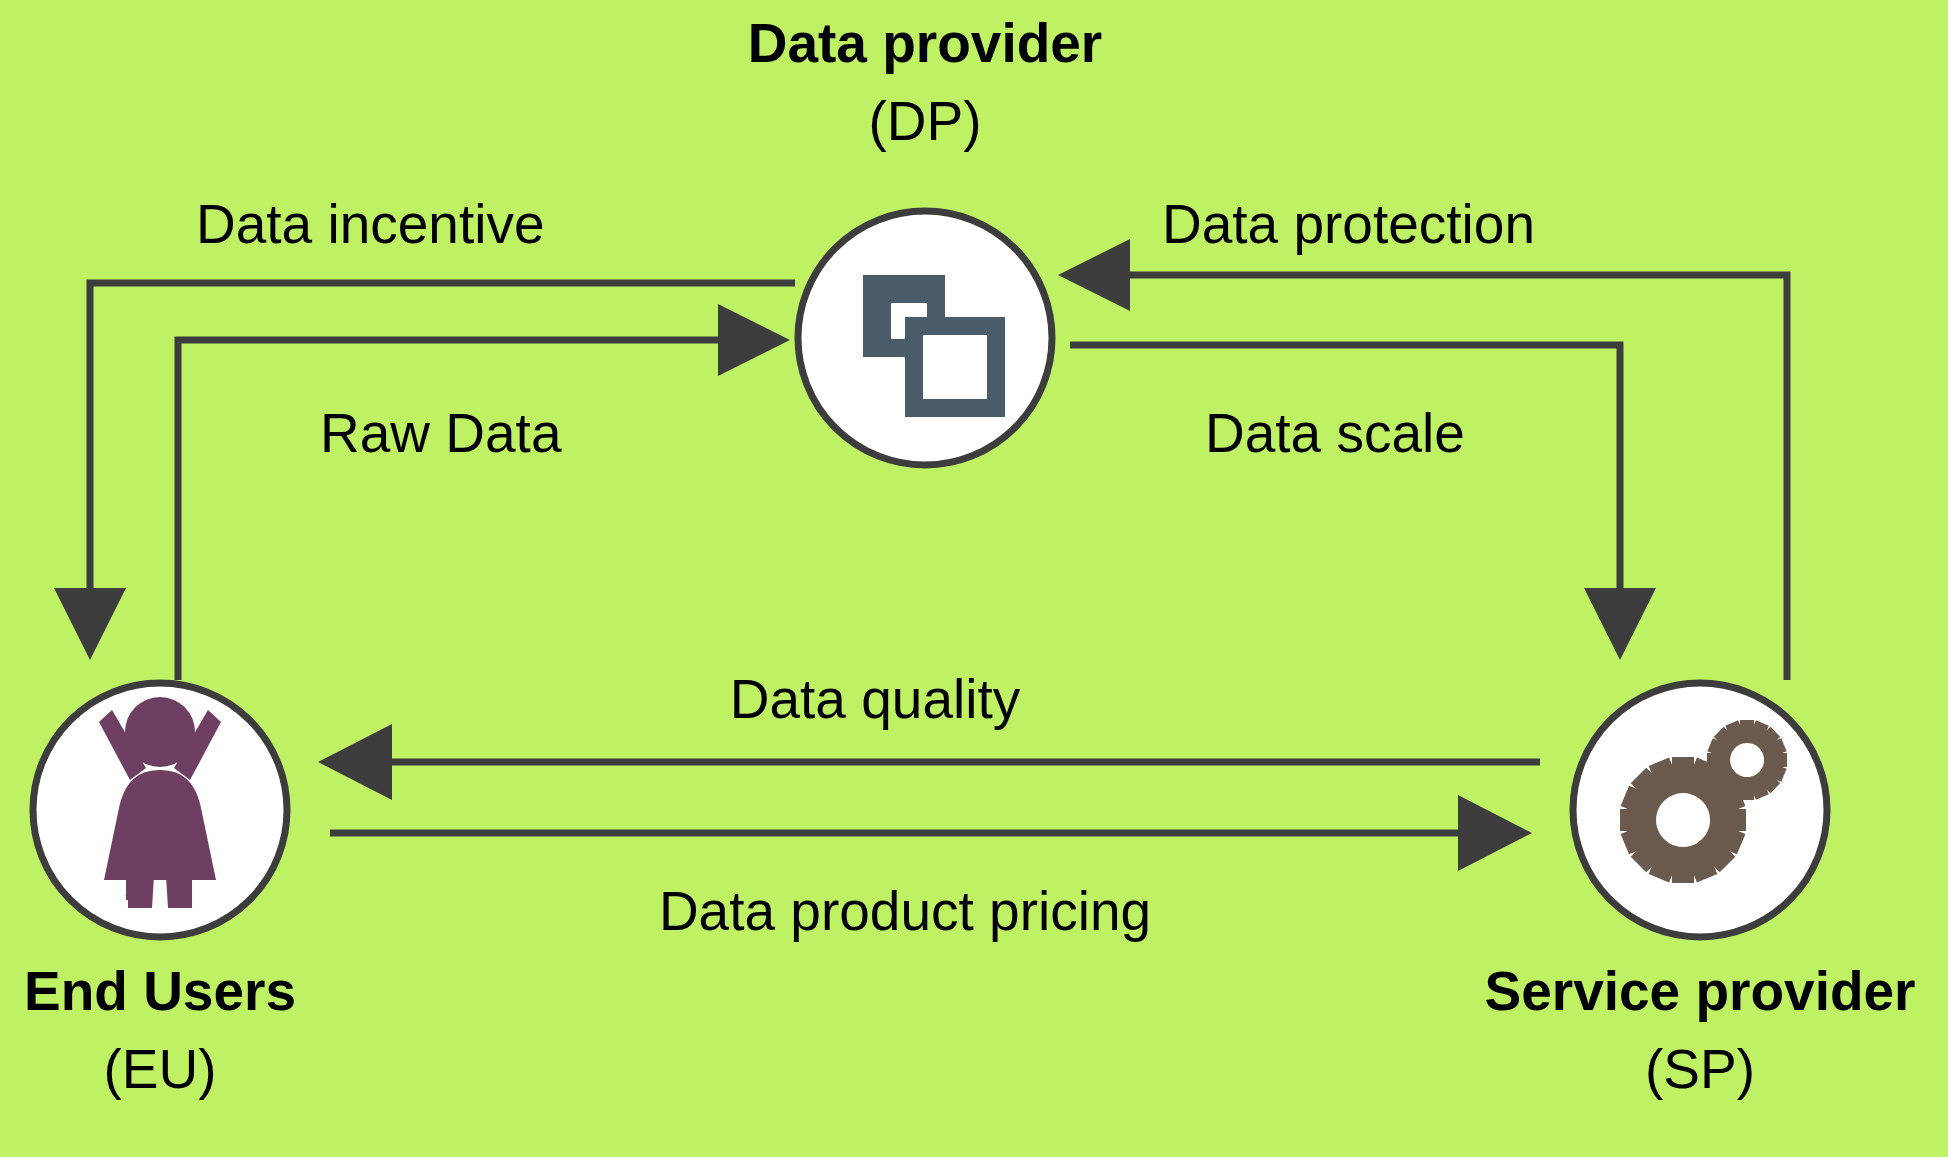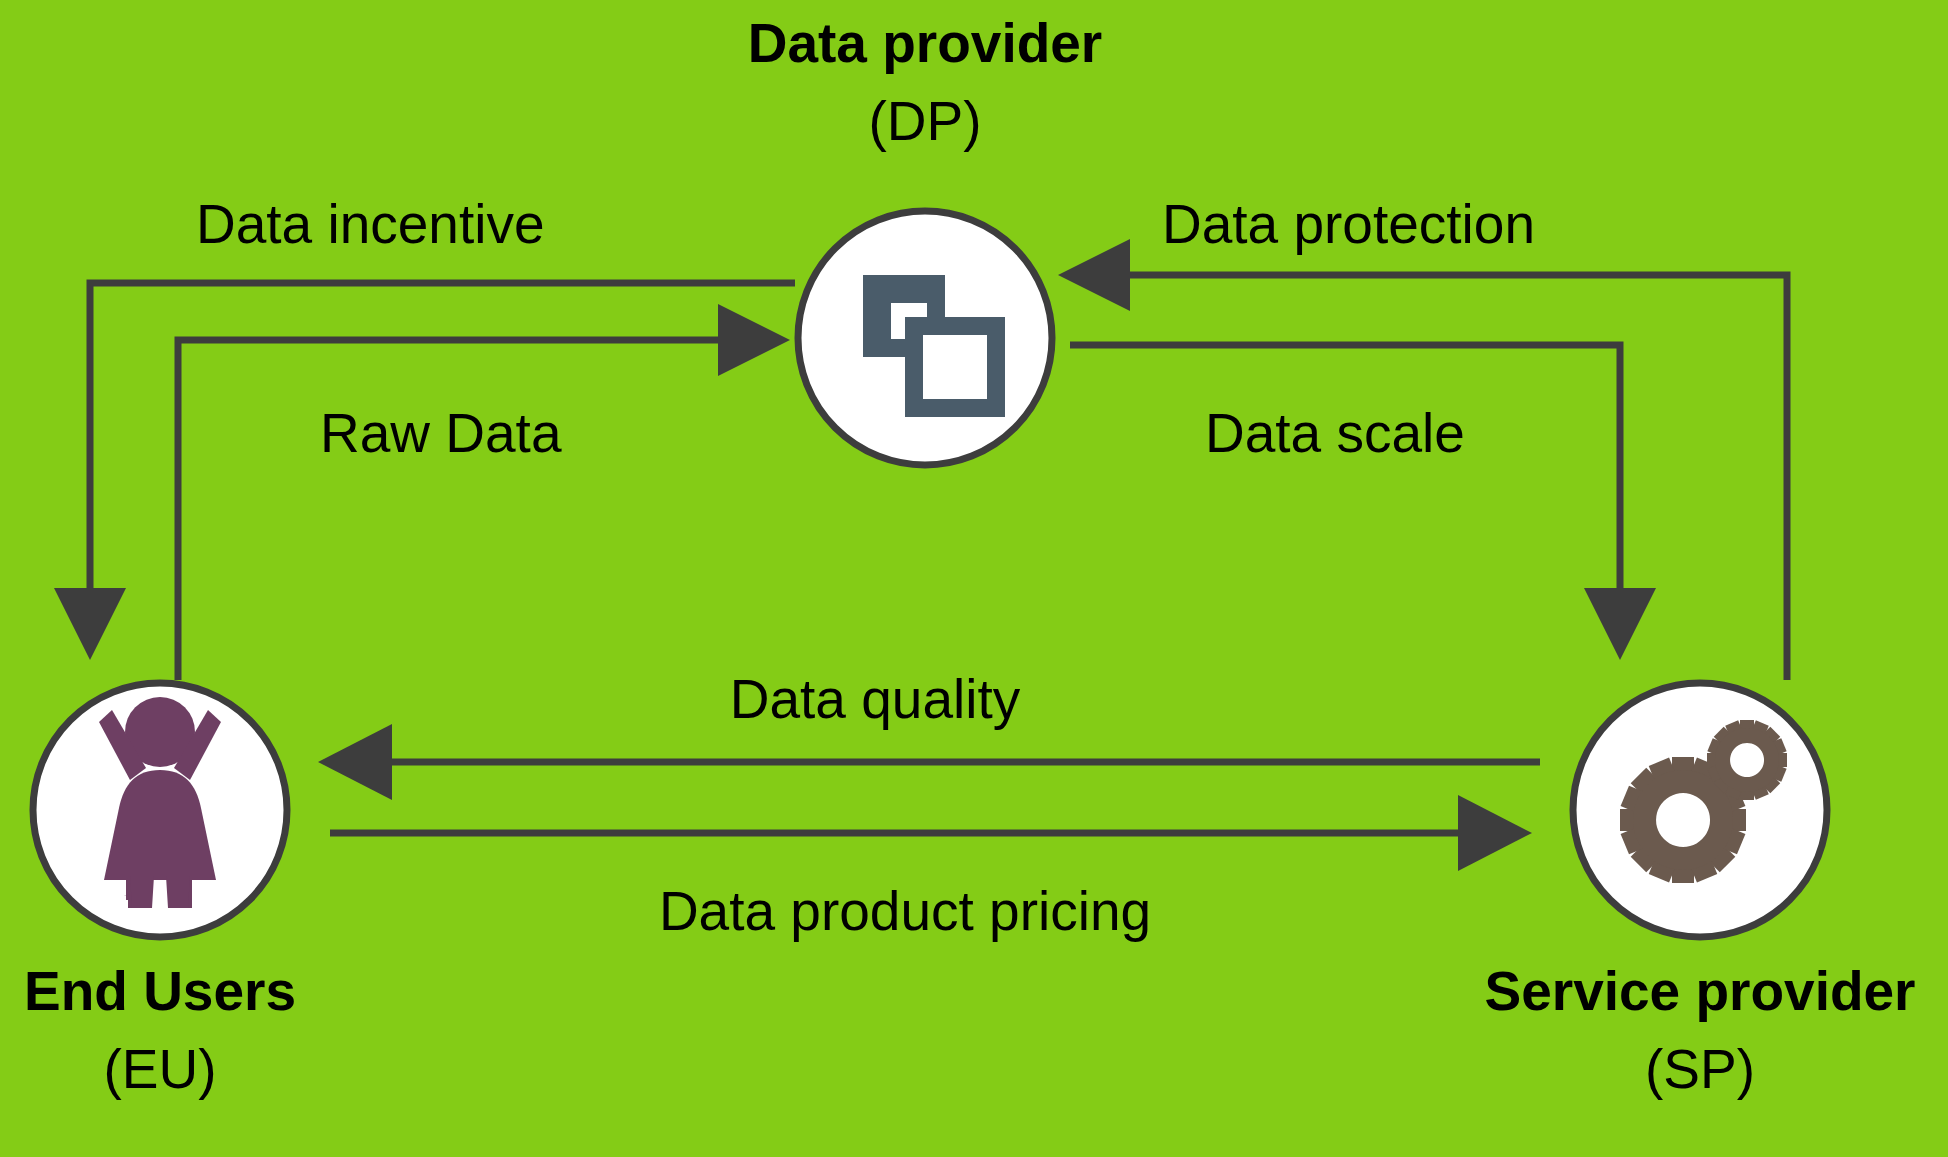--- a/index.html
+++ b/index.html
@@ -11,21 +11,21 @@
   body {
     width: 1948px;
     height: 1157px;
     overflow: hidden;
     font-family: "Liberation Sans", sans-serif;
   }
   #diagram-root {
     position: relative;
     width: 1948px;
     height: 1157px;
-    background: #84cc16;
+    background: #bef264;
   }
   svg#diagram-svg {
     position: absolute;
     top: 0;
     left: 0;
     width: 1948px;
     height: 1157px;
     display: block;
   }
   .node-circle {

